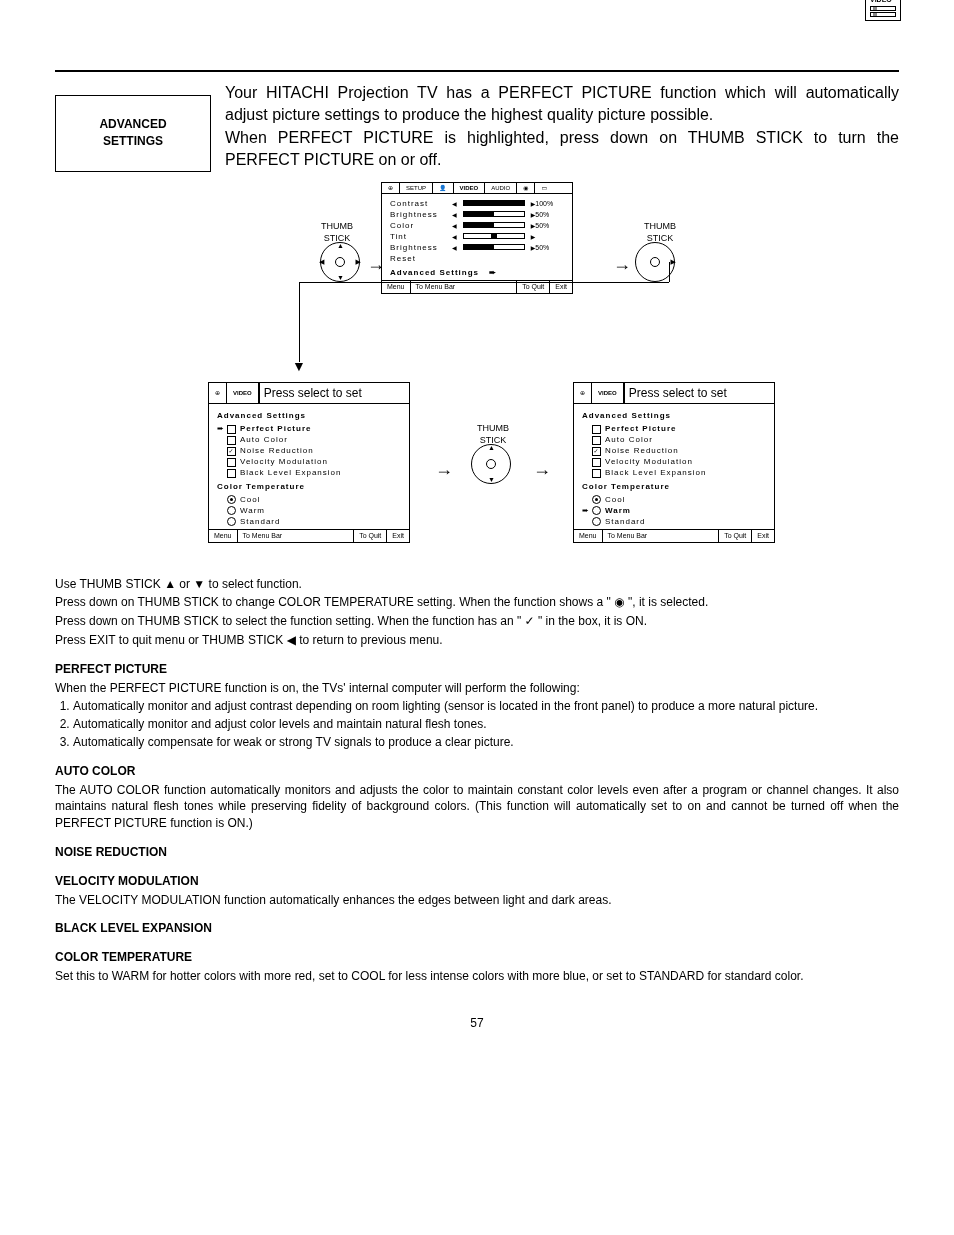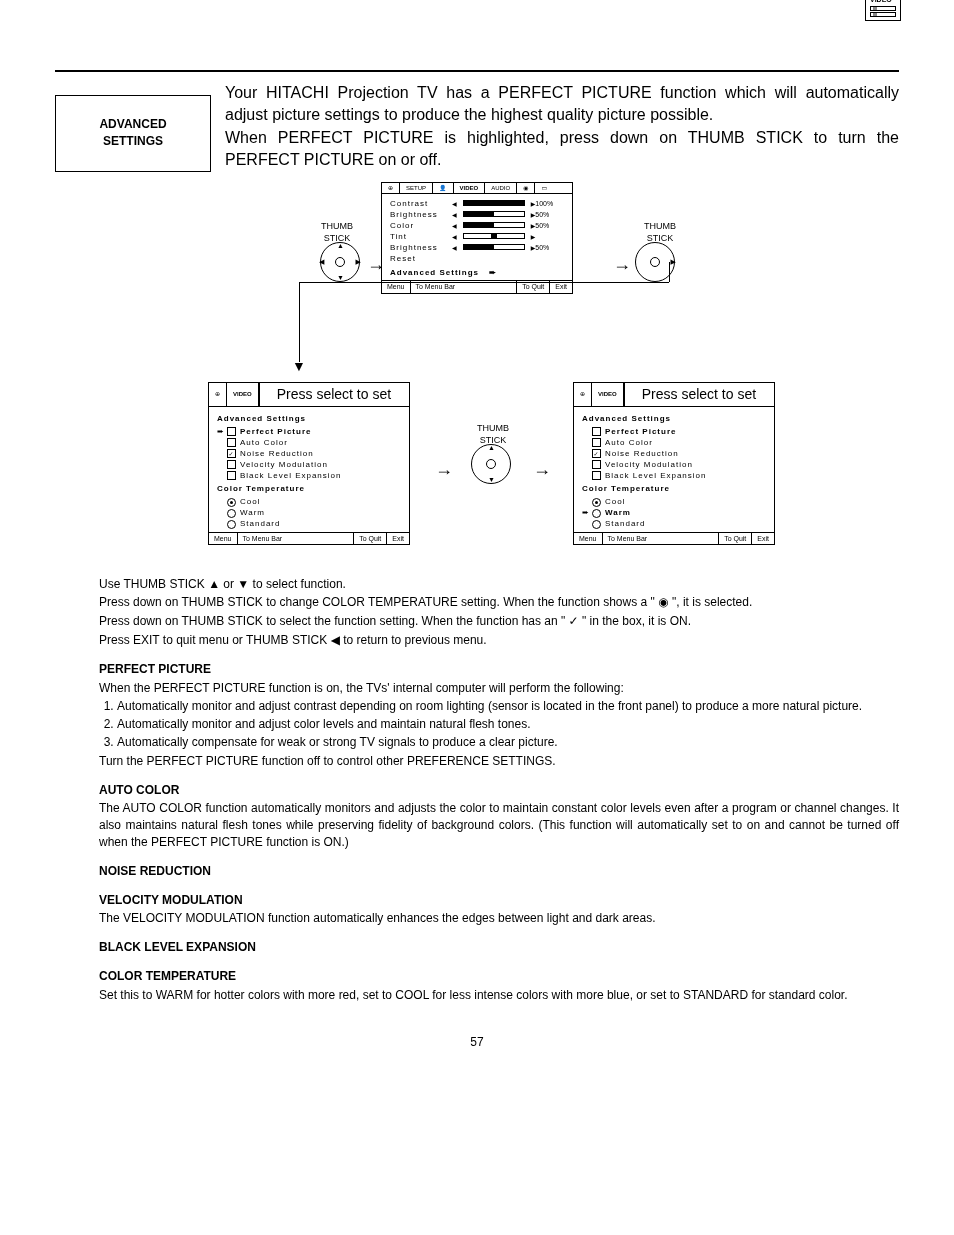--- a/index.html
+++ b/index.html
@@ -55,22 +55,22 @@
     .thumb::after{ content:""; position:absolute; width:8px; height:8px; border:1px solid #000; border-radius:50%; left:14px; top:14px;}
     .thumb .t-arr { position:absolute; font-size:7px;}
     .thumb-label { position:absolute; font-size:9px; text-align:center;}
     .big-arrow { position:absolute; font-size:18px;}
     .osd2 .item { display:flex; align-items:center; height:11px; letter-spacing:1px;}
     .osd2 .item .box { width:7px; height:7px; border:1px solid #000; margin-right:4px; display:flex; align-items:center; justify-content:center; font-size:6px;}
     .osd2 .item .radio { width:7px; height:7px; border:1px solid #000; border-radius:50%; margin-right:4px; display:flex; align-items:center; justify-content:center;}
     .osd2 .item .radio .dot { width:3px; height:3px; background:#000; border-radius:50%;}
     .osd2 .item .ptr { width:10px; font-size:8px;}
     .osd2 .heading { font-weight:bold; letter-spacing:1px; margin:2px 0;}
-    .osd2 .press { padding:2px 17px; font-size:14px; border-left:1px solid #000; flex:1;}
-    .body-text { margin-top: 6px; margin-left: 44px; }
+    .osd2 .press { padding:2px 4px; font-size:12px; border-left:1px solid #000; flex:1;}
+    .body-text { margin-top: 6px; }
     .body-text p { margin: 2px 0; }
     .h { font-weight:bold; margin-top:12px;}
     .ol { margin:2px 0; padding-left:18px;}
     .ol li { margin:1px 0; text-align:justify;}
     .justify { text-align: justify; }
     .pagenum { text-align:center; margin-top:30px; font-size:12px;}
   </style>
 </head>
 <body>
 
@@ -319,21 +319,20 @@
 </div>
 
 <div class="body-text">
   <div class="h">PERFECT PICTURE</div>
   <p>When the PERFECT PICTURE function is on, the TVs' internal computer will perform the following:</p>
   <ol class="ol">
     <li class="justify">Automatically monitor and adjust contrast depending on room lighting (sensor is located in the front panel) to produce a more natural picture.</li>
     <li>Automatically monitor and adjust color levels and maintain natural flesh tones.</li>
     <li>Automatically compensate for weak or strong TV signals to produce a clear picture.</li>
   </ol>
-  <p>Turn the PERFECT PICTURE function off to control other PREFERENCE SETTINGS.</p>
 </div>
 
 <div class="body-text">
   <div class="h">AUTO COLOR</div>
   <p class="justify">The AUTO COLOR function automatically monitors and adjusts the color to maintain constant color levels even after a program or channel changes. It also maintains natural flesh tones while preserving fidelity of background colors. (This function will automatically set to on and cannot be turned off when the PERFECT PICTURE function is ON.)</p>
 </div>
 
 <div class="body-text">
   <div class="h">NOISE REDUCTION</div>
 </div>

